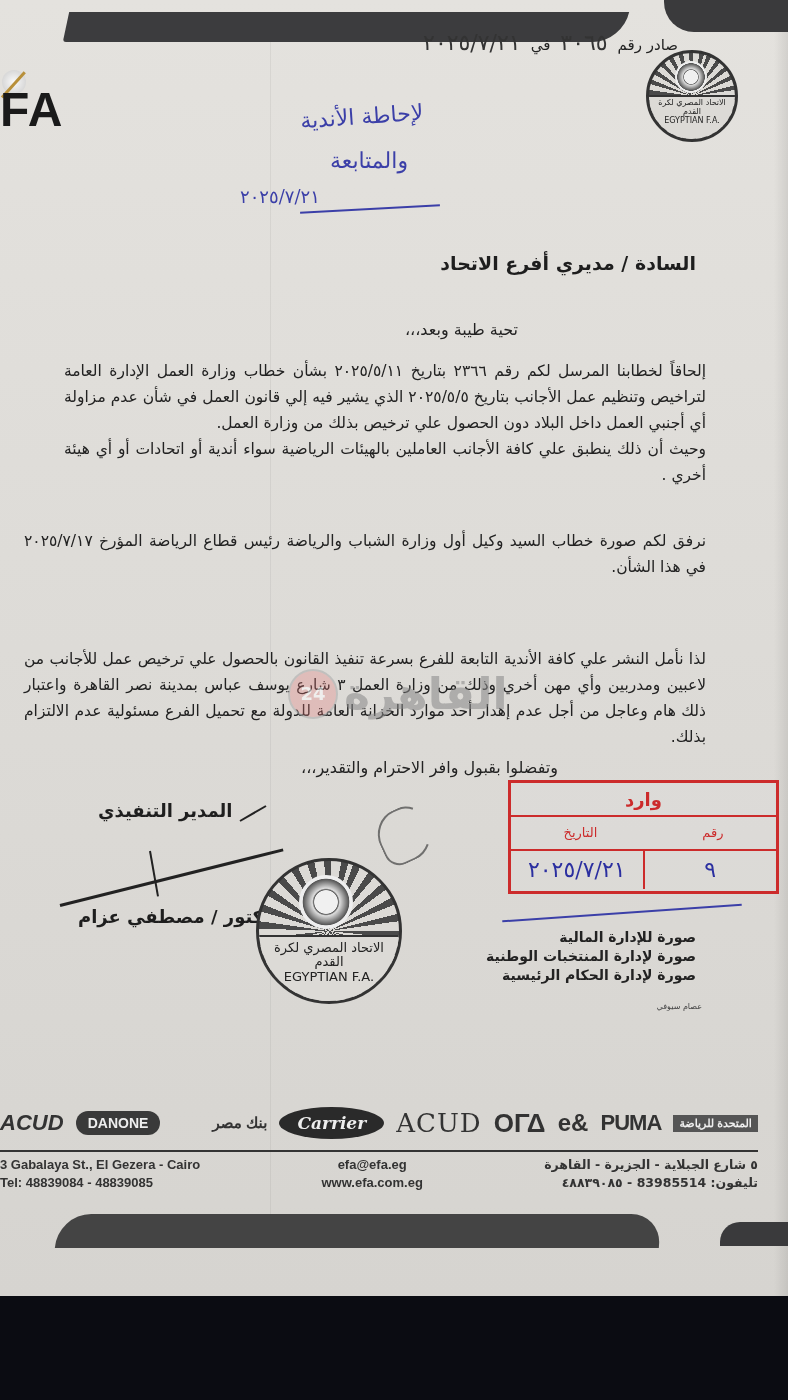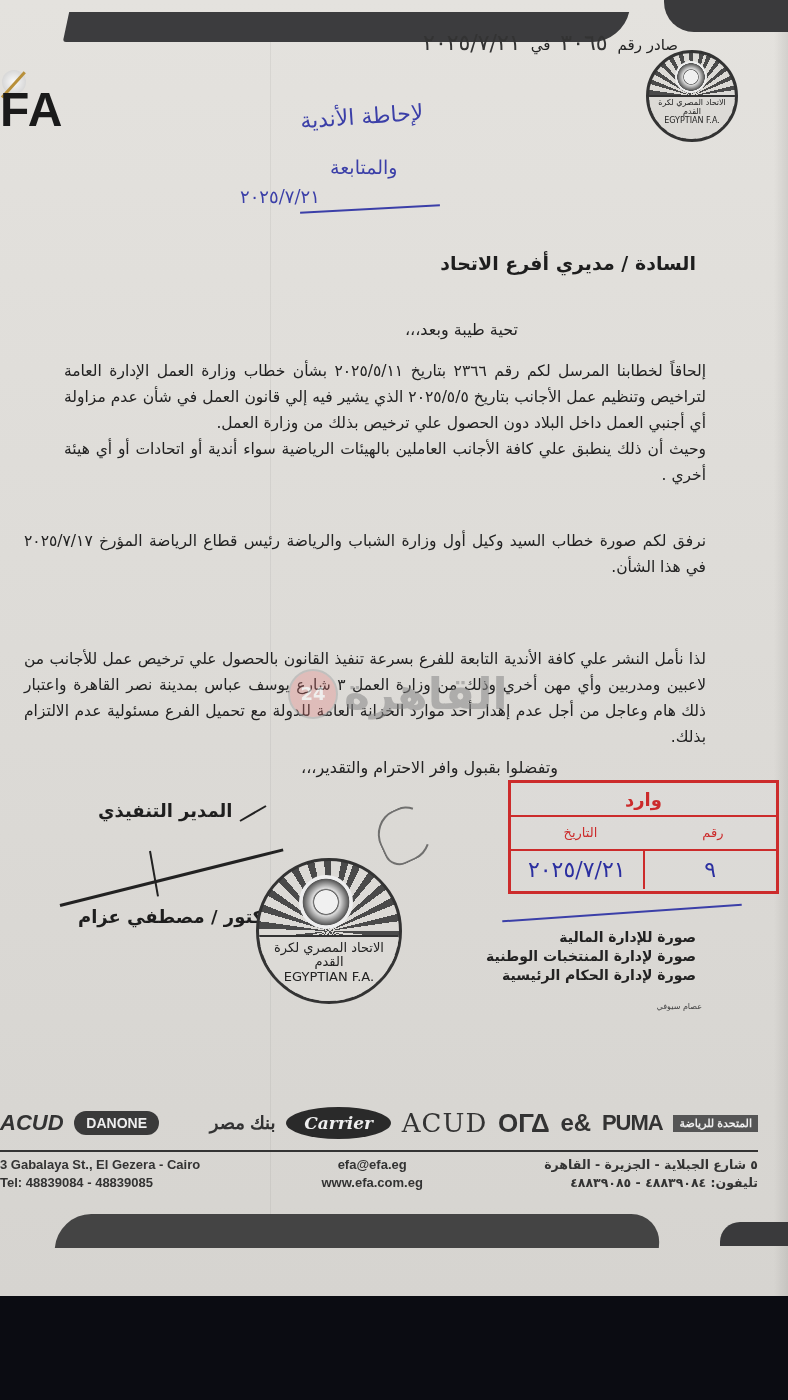--- a/index.html
+++ b/index.html
@@ -18,21 +18,21 @@
   .seal .ball { position:absolute; border-radius:50%; background:radial-gradient(circle,#f0f0f0 30%,#555 32%,#ddd 36%,#555 60%,#eee 62%); }
   .seal .band { position:absolute; left:0; right:0; bottom:0; background:#dcdad6; border-top:2px solid #333; text-align:center; color:#222; direction:rtl; line-height:1.1; }
   .seal-top { left:646px; top:50px; width:86px; height:86px; }
   .seal-top .ball { left:26px; top:8px; width:32px; height:32px; }
   .seal-top .band { height:40px; font-size:8px; padding-top:2px; }
   .seal-bottom { left:256px; top:858px; width:140px; height:140px; }
   .seal-bottom .ball { left:40px; top:14px; width:54px; height:54px; }
   .seal-bottom .band { height:60px; font-size:13px; padding-top:4px; }
   .handwriting { position:absolute; color:#3b3fa8; font-family:"DejaVu Serif", serif; direction:rtl; }
   .hw1 { left:300px; top:104px; font-size:22px; transform:rotate(-4deg); }
-  .hw2 { left:330px; top:156px; font-size:19px;text-align:center; }
+  .hw2 { left:330px; top:148px; font-size:22px;text-align:center; }
   .hw3 { left:240px; top:186px; font-size:18px; }
   .hw-line { position:absolute; height:2px; background:#3b3fa8; }
   .addressee { position:absolute; right:92px; top:252px; direction:rtl; font-weight:700; font-size:19px; color:#1e1e1e; }
   .greeting { position:absolute; right:270px; top:320px; direction:rtl; font-size:16px; color:#222; }
   .body-text { position:absolute; left:24px; right:82px; direction:rtl; text-align:justify; font-size:15.5px; line-height:26px; color:#222; }
   .body-text p { margin:0; }
   .para1 { top:358px;margin-left:40px; }
   .para2 { top:528px; }
   .para3 { top:622px;margin-top:24px; }
   .closing { position:absolute; right:230px; top:758px; direction:rtl; font-size:16px; color:#222; }
@@ -160,21 +160,21 @@
   <div class="cc-list">
     <div>صورة للإدارة المالية</div>
     <div>صورة لإدارة المنتخبات الوطنية</div>
     <div>صورة لإدارة الحكام الرئيسية</div>
   </div>
   <div class="typist">عصام سيوفي</div>
 
   <div class="sponsors">
     <span class="sp" style="font-size:22px;font-style:italic;">ACUD</span>
     <span class="sp sp-pill">DANONE</span>
-    <span class="sp" style="font-size:18px;direction:rtl;margin-left:40px;">بنك مصر</span>
+    <span class="sp" style="font-size:15px;direction:rtl;margin-left:40px;">بنك مصر</span>
     <span class="sp sp-carrier">Carrier</span>
     <span class="sp sp-acud">ACUD</span>
     <span class="sp sp-ora">OΓΔ</span>
     <span class="sp" style="font-size:24px;">e&amp;</span>
     <span class="sp sp-puma">PUMA</span>
     <span class="sp sp-mutahida">
       <span class="tag">المتحدة للرياضة</span>
     </span>
   </div>
 
@@ -183,21 +183,21 @@
     <div class="footer-en">
       <div>3 Gabalaya St., El Gezera - Cairo</div>
       <div>Tel: 48839084 - 48839085</div>
     </div>
     <div class="footer-web">
       <div>efa@efa.eg</div>
       <div>www.efa.com.eg</div>
     </div>
     <div class="footer-ar">
       <div>٥ شارع الجبلاية - الجزيرة - القاهرة</div>
-      <div>تليفون: ٤٨٨٣٩٠٨٤ - ٤٨٨٣٩٠٨٥</div>
+      <div>تليفون: 83985514 - ٤٨٨٣٩٠٨٥</div>
     </div>
   </div>
 
   <div class="bottom-bar"></div>
   <div class="bottom-bar-right"></div>
 </div>
 
 <div class="table-bg"></div>
 
 </body></html>

